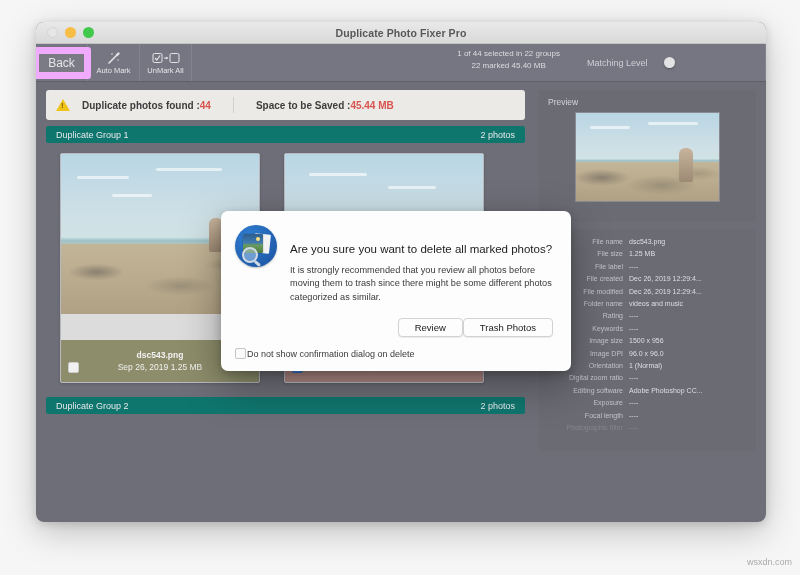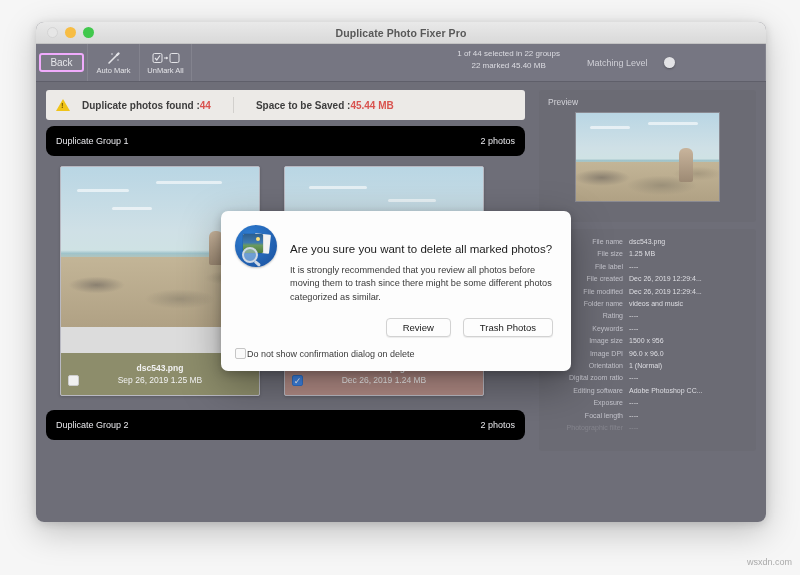--- a/index.html
+++ b/index.html
@@ -53,22 +53,22 @@
   .tb-btn {
     width: 52px; display: flex; flex-direction: column;
     align-items: center; justify-content: center; gap: 1px;
     border-right: 1px solid #83838e;
     color: #e4e4e8; font-size: 7.5px;
   }
   .tb-btn.back {
     justify-content: center;
   }
   .back-pill {
-    border: 2px solid #f0abfc; border-radius: 3px;
-    padding: 2px 9px; font-size: 10px; color: #e6e6ea;
+    border: 7px solid #f0abfc; border-radius: 3px;
+    padding: 2px 9px; font-size: 12px; color: #e6e6ea;
     background: rgba(255,255,255,0.04);
   }
   .tb-icon { height: 15px; display: flex; align-items: center; justify-content: center; }
   .tb-label { line-height: 1; }
   .tb-spacer { flex: 1; border-right: 1px solid #83838e; }
   .tb-counts {
     position: absolute; right: 206px; top: 4px;
     text-align: center; color: #dcdce2; font-size: 8px; line-height: 1.55;
   }
   .tb-match {
@@ -99,22 +99,22 @@
   }
   .warn-tri::after {
     content: "!"; position: absolute; left: -2px; top: 2px;
     font-size: 8px; color: #7a5c00; font-weight: 700;
   }
   .found-sep { width: 1px; height: 16px; background: #d2d0cd; margin: 0 22px; }
   .accent { color: #d9534f; font-weight: 700; }
 
   
   .group-head {
-    height: 30px; margin-top: 6px; background: #000000;
-    border-radius: 8px; display: flex; align-items: center;
+    height: 17px; margin-top: 6px; background: #0f766e;
+    border-radius: 2px; display: flex; align-items: center;
     justify-content: space-between; padding: 0 10px;
     color: #e8e8ec; font-size: 9px;
   }
 
   
   .thumbs { display: flex; gap: 24px; margin-top: 10px; padding-left: 14px; }
   .thumb {
     width: 200px; height: 230px; background: #d8d8d8;
     border: 1px solid #b9b9c2; border-radius: 2px;
     display: flex; flex-direction: column; overflow: hidden;
@@ -229,21 +229,21 @@
     transform: rotate(40deg); border-radius: 2px;
   }
   .dlg-head {
     font-size: 11.5px; font-weight: 400; color: #1c1c1c;
     margin-bottom: 9px; margin-top: 18px;
   }
   .dlg-body {
     font-size: 9.2px; color: #3a3a3a; line-height: 1.45; max-width: 272px;
   }
   .dlg-actions {
-    display: flex; justify-content: flex-end; gap: 12px;
+    display: flex; justify-content: flex-end; 
     margin-top: 14px; padding-right: 2px;
   }
   .dlg-btn {
     min-width: 64px; height: 19px; padding: 0 16px;
     background: #fdfdfd; border: 1px solid #d2d2d2; border-radius: 4px;
     font-size: 9.5px; color: #202020;
     display: flex; align-items: center; justify-content: center;
     box-shadow: 0 1px 1px rgba(0,0,0,.07);
   }
   .dlg-check {

